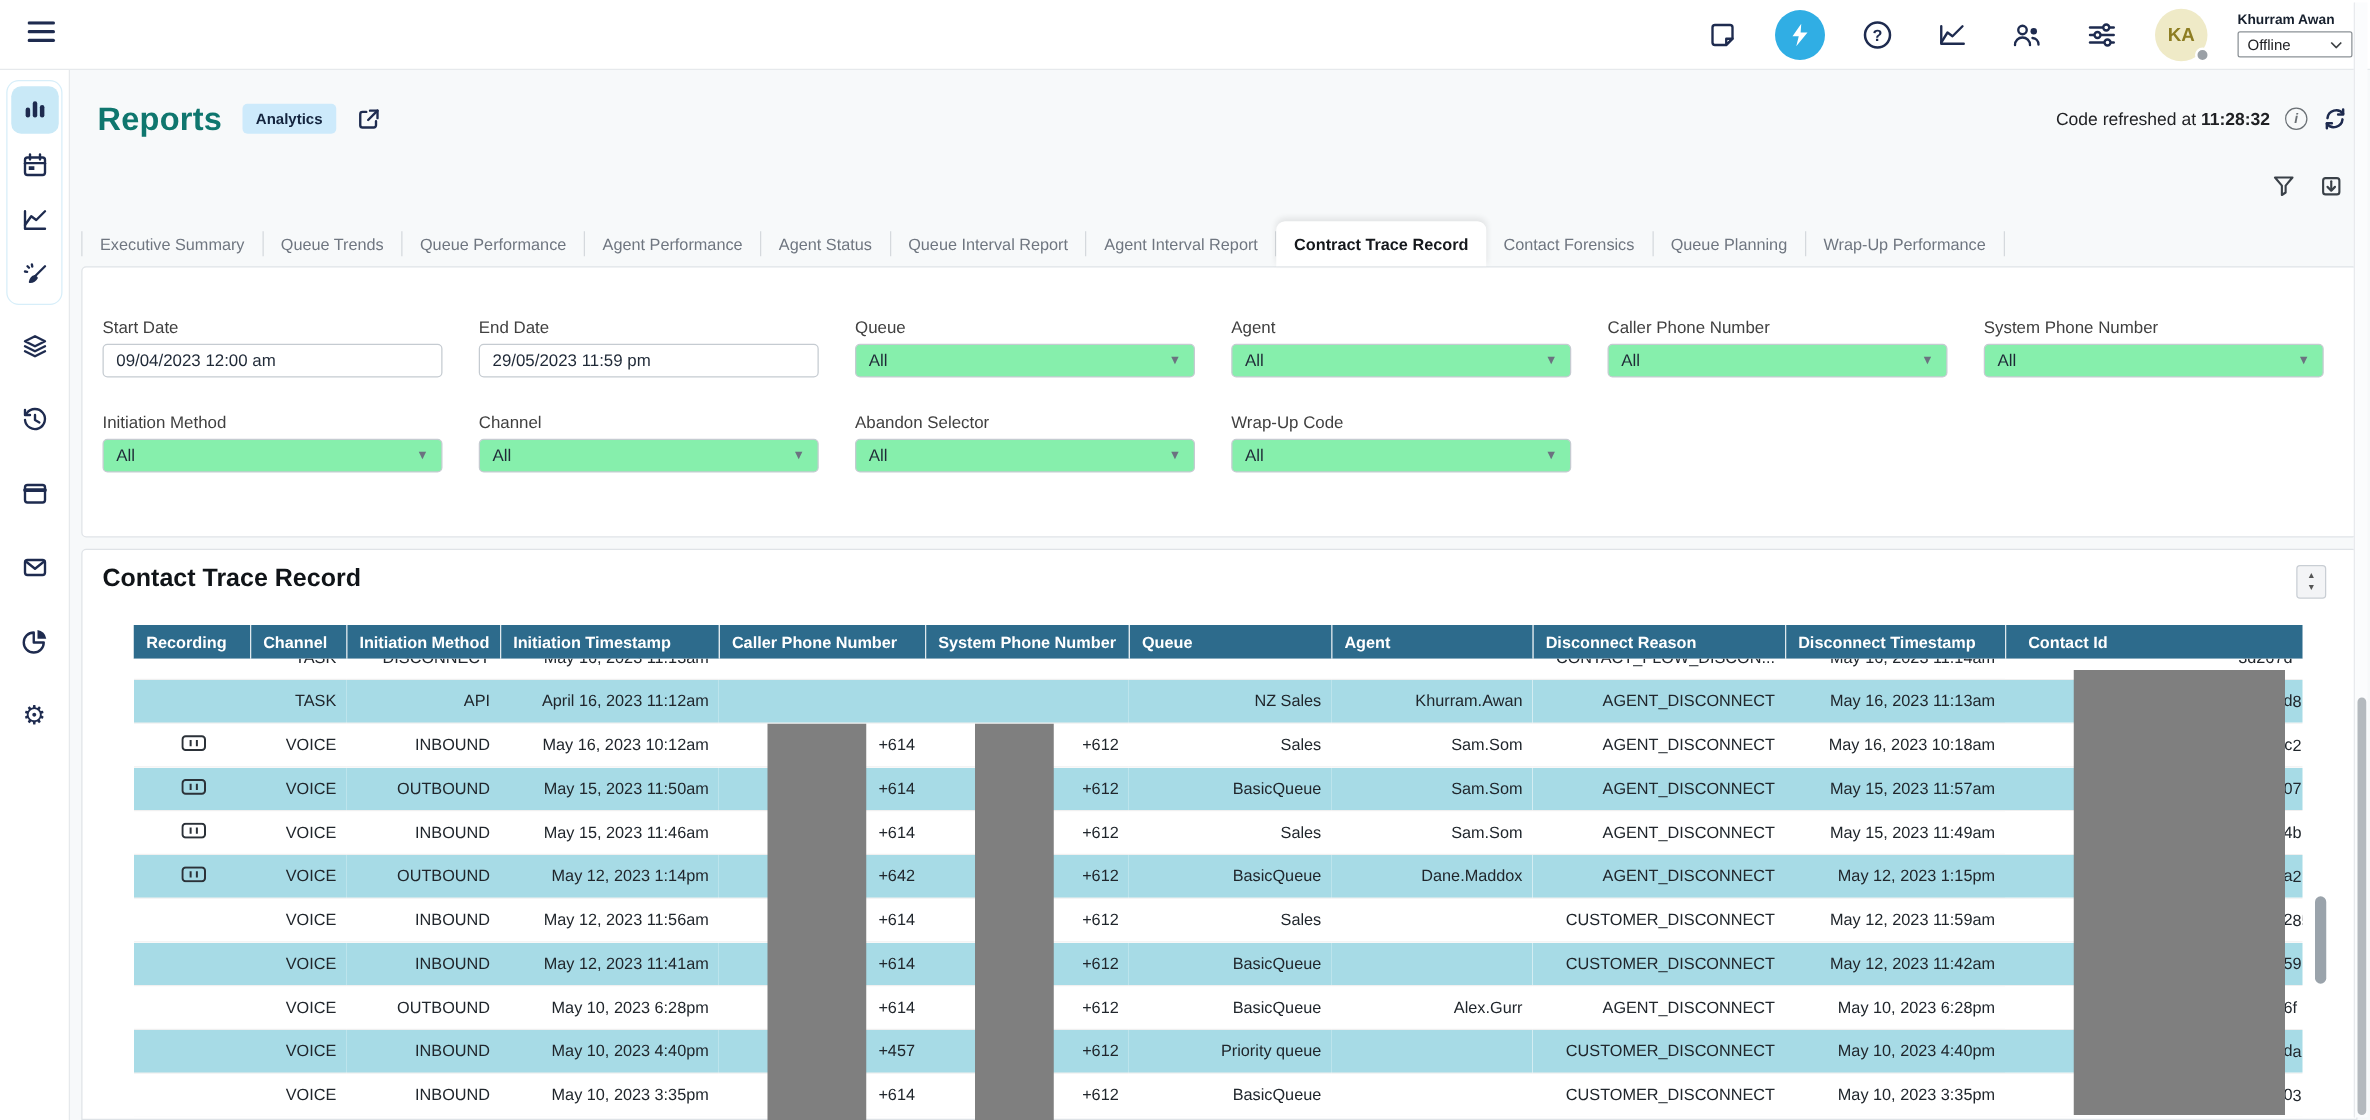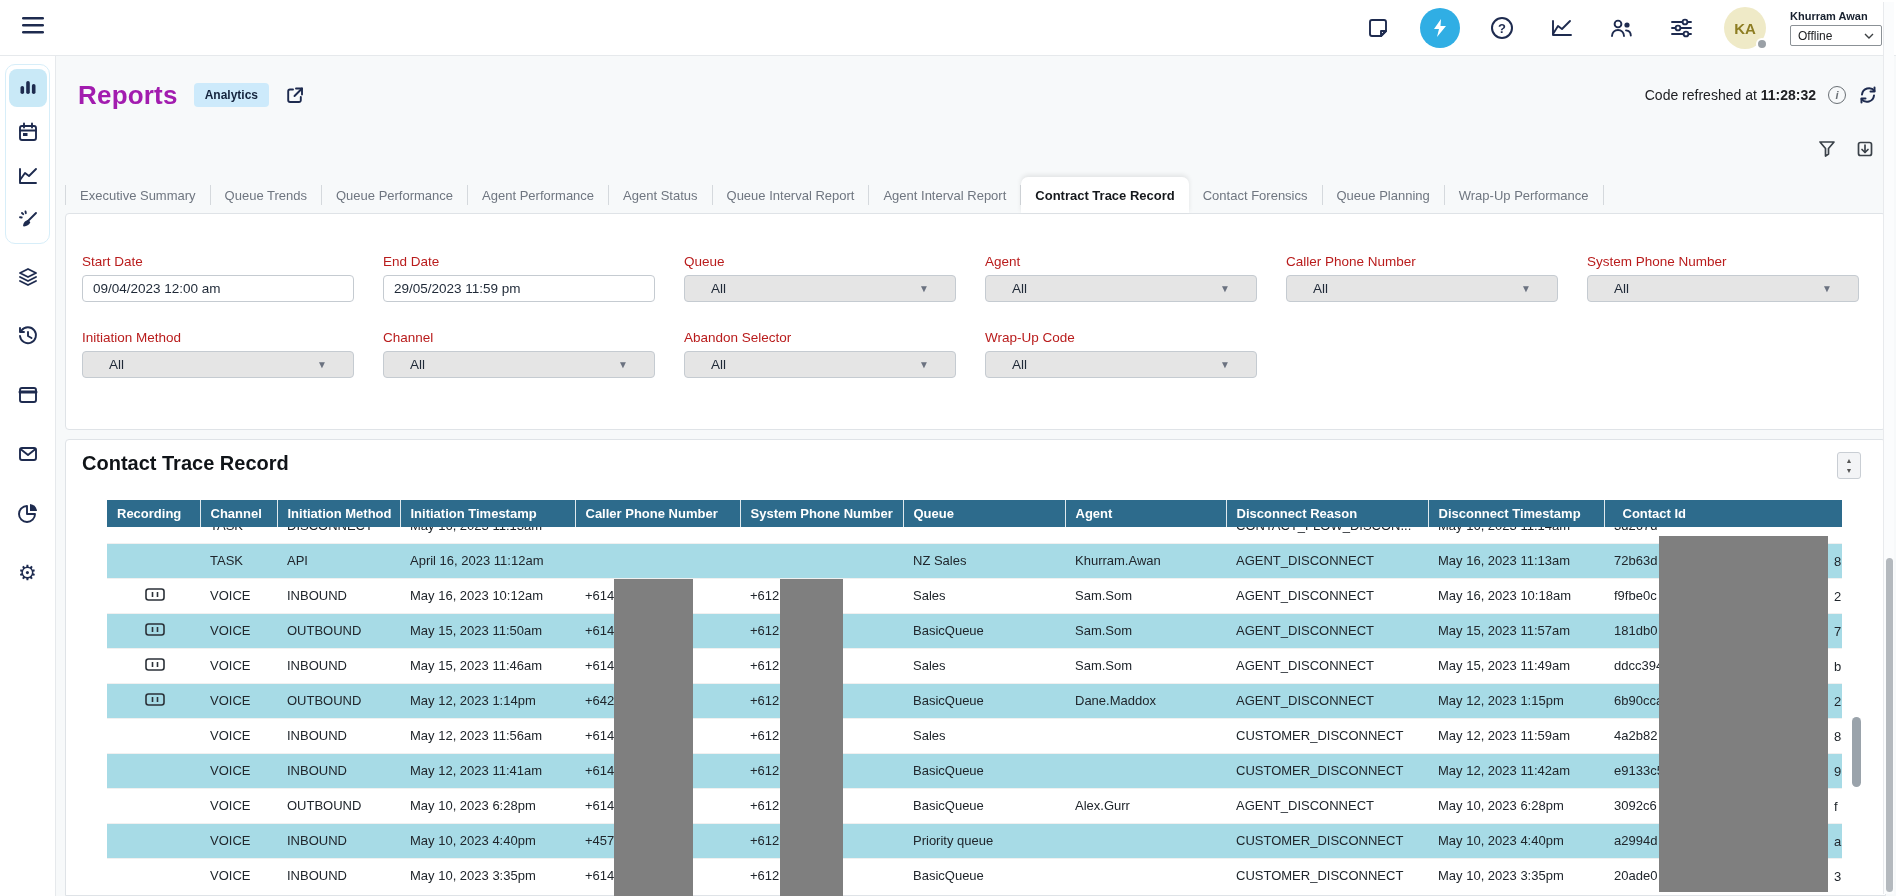--- a/index.html
+++ b/index.html
@@ -28,21 +28,21 @@
   .side-item { width:38px; height:38px; border:none; background:none; border-radius:8px; display:flex; align-items:center; justify-content:center; cursor:pointer; }
   .side-item.active { background:#c9e9f7; }
   .side-item svg { stroke:#1e2b4f; fill:none; stroke-width:1.9; stroke-linecap:round; stroke-linejoin:round; }
   .side-rest { margin-top:14px; display:flex; flex-direction:column; align-items:center; gap:21px; }
   .gear-glyph { font-size:21px; color:#1e2b4f; line-height:1; }
 
   
   .content { position:absolute; left:56px; top:56px; right:0; bottom:0; background:#f7f9fa; }
   .page-head { position:absolute; top:14px; left:22px; right:18px; height:50px; display:flex; align-items:center; justify-content:space-between; }
   .ph-left { display:flex; align-items:center; gap:16px; }
-  .page-title { font-size:26px; font-weight:bold; color:#a21caf; letter-spacing:.2px; }
+  .page-title { font-size:26px; font-weight:bold; color:#0f766e; letter-spacing:.2px; }
   .badge { background:#cdeafb; color:#14243e; font-size:12px; font-weight:bold; padding:5px 11px; border-radius:4px; }
   .ext-link { background:none; border:none; cursor:pointer; display:flex; }
   .ext-link svg { stroke:#1e2b4f; fill:none; stroke-width:1.9; stroke-linecap:round; stroke-linejoin:round; }
   .ph-right { display:flex; align-items:center; gap:12px; }
   .refreshed { font-size:14px; color:#202124; }
   .refreshed b { font-weight:bold; }
   .info-circle { width:18px; height:18px; border-radius:50%; border:1.5px solid #6a7075; color:#6a7075; font-size:11px; font-style:italic; font-weight:bold; display:flex; align-items:center; justify-content:center; }
   .refresh-btn { background:none; border:none; cursor:pointer; display:flex; }
   .refresh-btn svg { stroke:#1e2b4f; fill:none; stroke-width:2; stroke-linecap:round; stroke-linejoin:round; }
 
@@ -58,36 +58,36 @@
 
   
   .panel { background:#fff; border:1px solid #dfe3e7; border-radius:4px; }
   .controls-panel { position:absolute; left:9px; right:10px; top:157px; height:217px; padding:13px 16px; }
   .controls-head { display:flex; align-items:center; justify-content:space-between; }
   .controls-title { font-size:13.5px; color:#374151; }
   .collapse-btn { background:none; border:none; cursor:pointer; display:flex; }
   .collapse-btn svg { stroke:#454c52; fill:none; stroke-width:2; stroke-linecap:round; stroke-linejoin:round; }
   .fields { margin-top:27px; display:flex; flex-wrap:wrap; column-gap:29px; row-gap:28px; }
   .field { width:272px; }
-  .field label { display:block; font-size:13.5px; color:#b91c1c; margin-bottom:6px; }
+  .field label { display:block; font-size:13.5px; color:#404040; margin-bottom:6px; }
   .txt { width:100%; height:27px; border:1px solid #c5cbd1; border-radius:4px; background:#fff; font-size:13.5px; color:#1f2937; padding:0 10px; font-family:"Liberation Sans",sans-serif; }
-  .sel { width:100%; height:27px; border:1px solid #c5cbd1; border-radius:4px; background:#e5e5e5; font-size:13.5px; color:#1f2937; padding:0 26px; display:flex; align-items:center; justify-content:space-between; cursor:pointer; }
+  .sel { width:100%; height:27px; border:1px solid #c5cbd1; border-radius:4px; background:#86efac; font-size:13.5px; color:#1f2937; padding:0 10px; display:flex; align-items:center; justify-content:space-between; cursor:pointer; }
   .sel .caret { font-size:10px; color:#6b7280; }
 
   
   .table-panel { position:absolute; left:9px; right:10px; top:383px; bottom:0; padding:12px 16px; border-radius:4px 4px 0 0; overflow:hidden; }
   .table-head-row { display:flex; align-items:flex-start; justify-content:space-between; }
   .report-title { font-size:20px; font-weight:bold; color:#101418; }
   .spinner { width:24px; height:27px; border:1px solid #c9ced4; border-radius:3px; background:#f3f4f6; display:flex; flex-direction:column; align-items:center; justify-content:center; gap:3px; margin-right:8px; cursor:pointer; }
   .spinner span { font-size:7px; color:#555; line-height:1; }
   .ttable { border-collapse:collapse; table-layout:fixed; width:1735px; margin-left:25px; font-size:13px; }
   .header-table { margin-top:21px; }
   thead th { background:#2d6b8c; color:#fff; font-size:13px; font-weight:bold; text-align:left; padding:5px 8px 5px 10px; border-right:1px solid rgba(255,255,255,.85); height:27px; }
   thead th:last-child { border-right:none;padding-left:18px; }
-  .tbody-clip { position:relative; overflow:hidden; height:366px; width:1762px; margin-left:25px; }
+  .tbody-clip { position:relative; overflow:hidden; height:366px; width:1762px; margin-left:25px;text-align:right; }
   .body-table { margin-top:-19px; margin-left:0; }
   tbody td { height:35px; padding:0 8px 0 10px; color:#20262c; border-bottom:1px solid rgba(0,0,0,.06); white-space:nowrap; overflow:hidden; }
   tbody tr:nth-child(even) td { background:#a7dbe6; }
   tbody tr:nth-child(odd) td { background:#fff; }
   .c-rec { text-align:center; }
   .rec-ic { display:inline-flex; }
   .rec-ic svg { stroke:#2b3138; fill:none; stroke-width:1.6; }
   .c-cid { position:relative; }
   .cid-tail { position:absolute; left:230px; top:50%; transform:translateY(-50%); }
 

